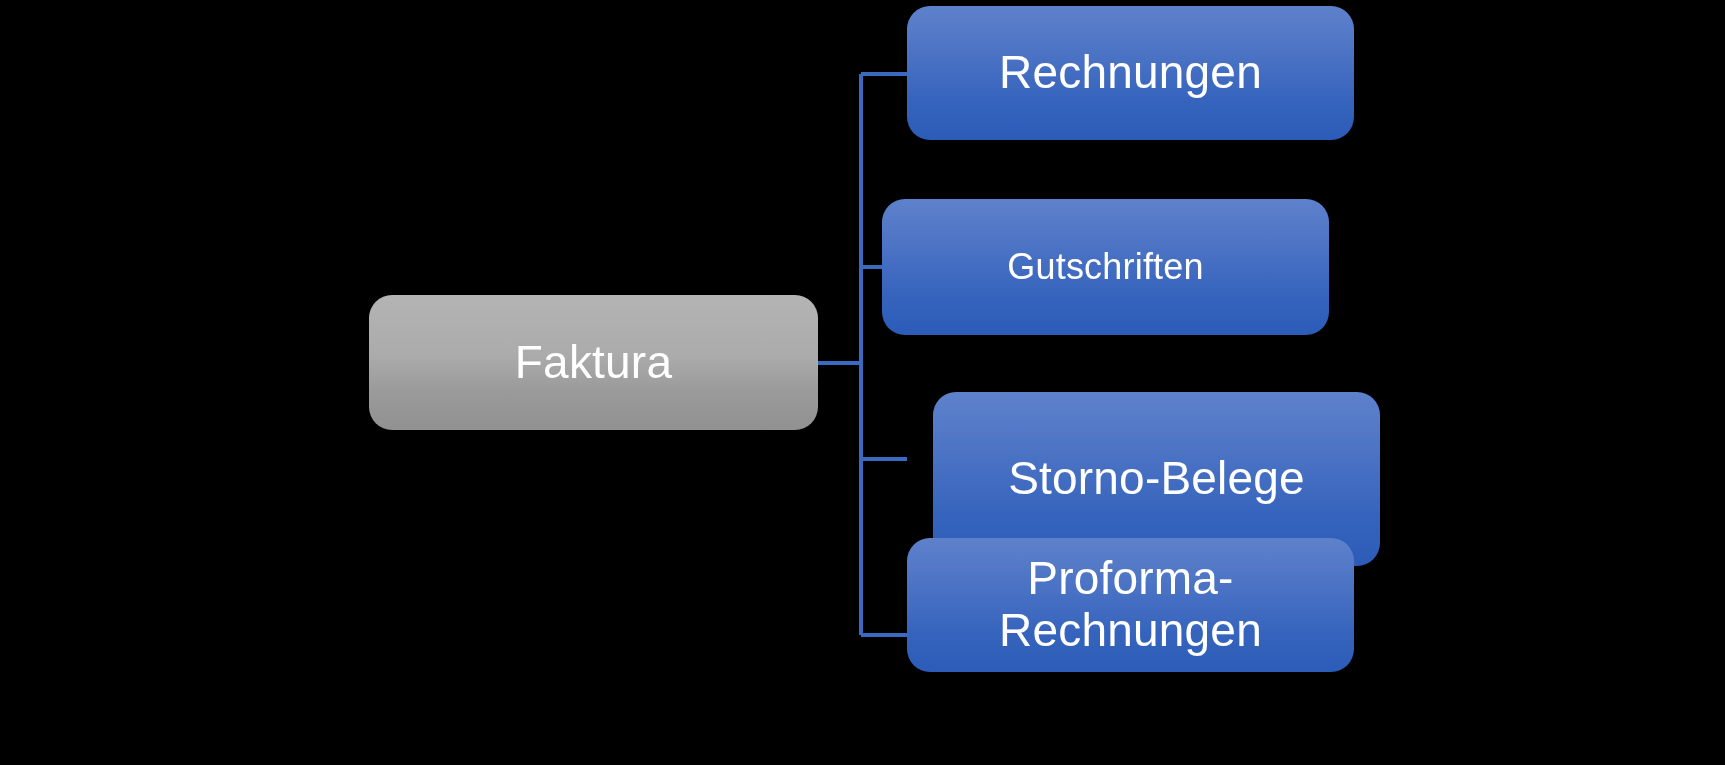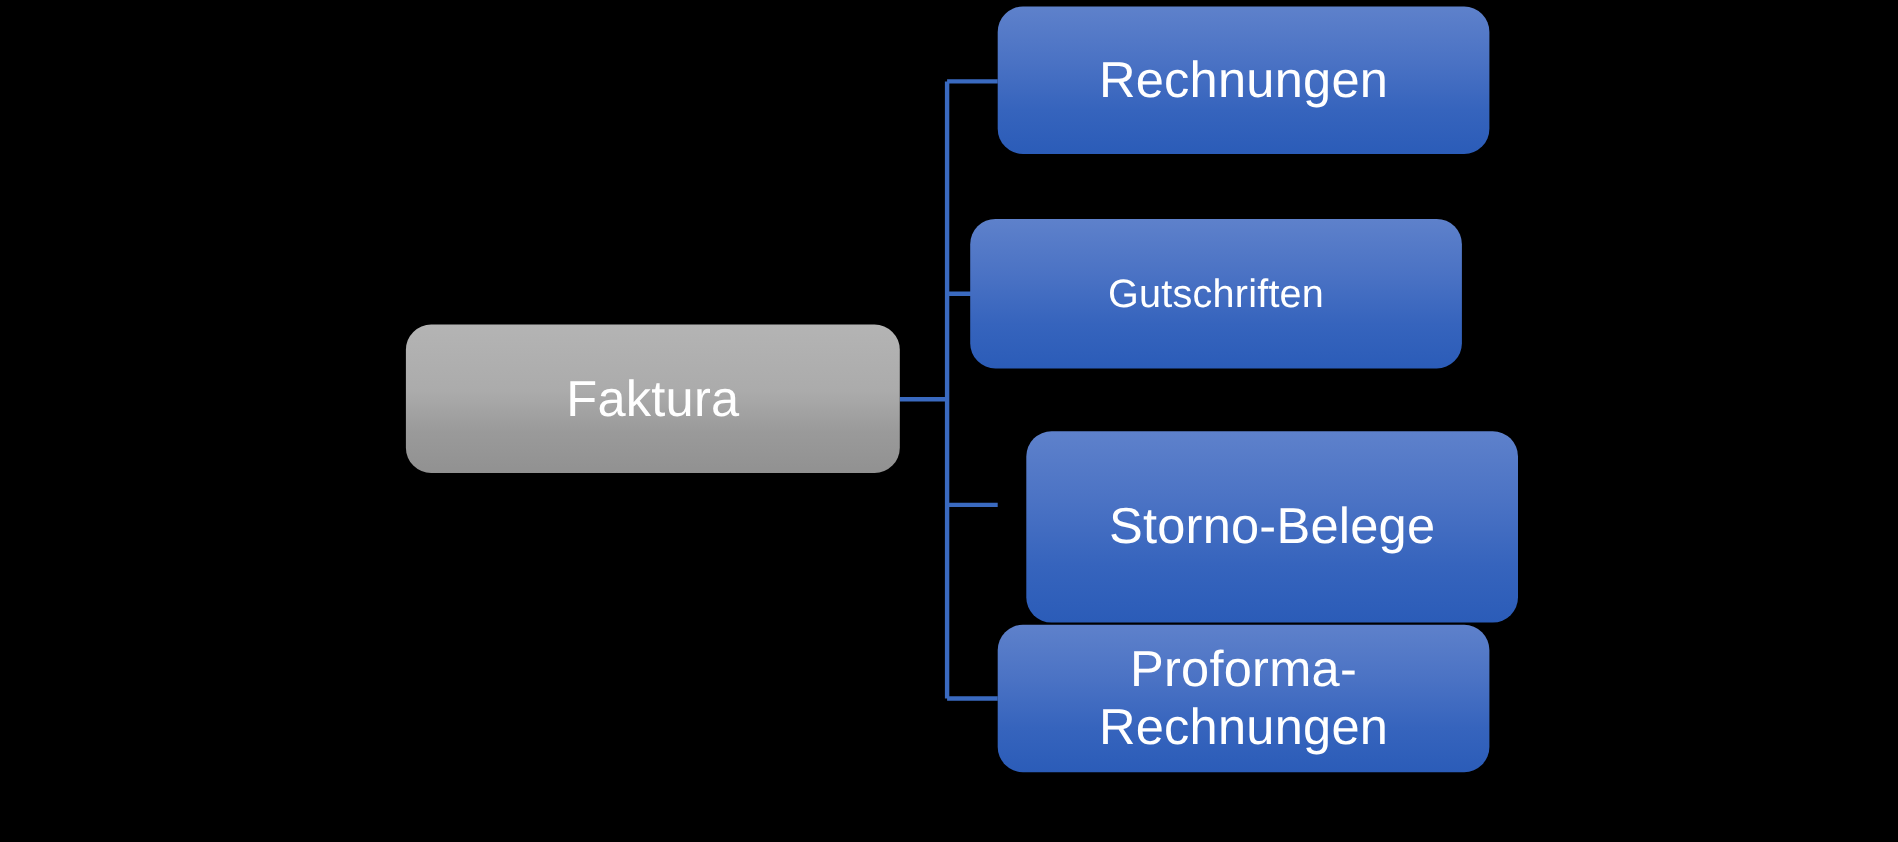--- a/index.html
+++ b/index.html
@@ -58,21 +58,21 @@
     display: block;
     width: 100%;
     font-weight: 400;
   }
 
   
   #node-root      { left: 369px; top: 295px; width: 449px; height: 135px; font-size: 46px; }
   #node-child-0   { left: 907px; top: 6px;   width: 447px; height: 134px; font-size: 46px; }
   #node-child-1   { left: 882px; top: 199px; width: 447px; height: 136px; font-size: 36px; }
   #node-child-2   { left: 907px; top: 392px; width: 447px; height: 174px; font-size: 46px; margin-left: 26px; }
-  #node-child-3   { left: 907px; top: 568px; width: 447px; height: 134px; font-size: 46px; }
+  #node-child-3   { left: 907px; top: 538px; width: 447px; height: 134px; font-size: 46px; }
 
   .node-child-3-label { white-space: pre-line; }
 </style>
 </head>
 <body>
 
 <div id="canvas">
 
   <svg id="connectors" viewBox="0 0 1725 765" width="1725" height="765" xmlns="http://www.w3.org/2000/svg" aria-hidden="true">
     <g fill="none" stroke="#3a6ac0" stroke-width="4" stroke-linecap="butt">

